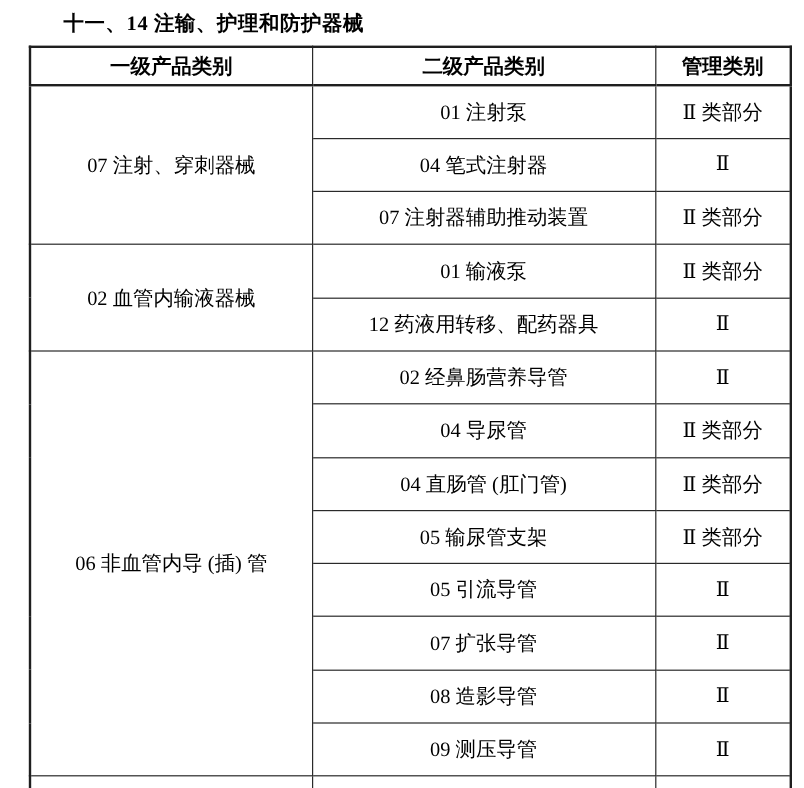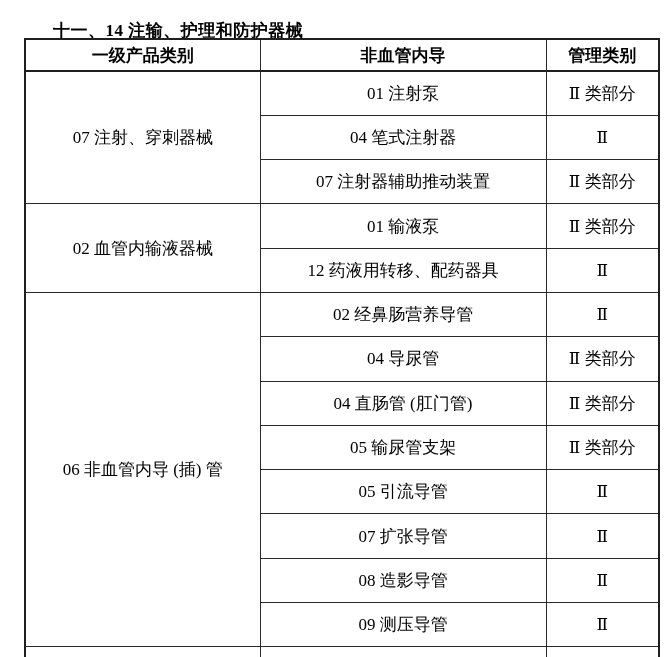--- a/index.html
+++ b/index.html
@@ -12,21 +12,21 @@
     width: 670px;
     height: 657px;
     background: #ffffff;
     overflow: hidden;
     font-family: "Liberation Serif", "DejaVu Serif", serif;
     color: #000000;
   }
   .doc-title {
     position: absolute;
     left: 53px;
-    top: 19px;
+    top: 8px;
     font-size: 17px;
     font-weight: bold;
     letter-spacing: 0.5px;
     white-space: nowrap;
   }
   table.class-table {
     position: absolute;
     left: 24px;
     top: 38px;
     width: 634px;
@@ -65,21 +65,21 @@
 
   <table class="class-table">
     <colgroup>
       <col class="c1">
       <col class="c2">
       <col class="c3">
     </colgroup>
     <thead>
       <tr>
         <th>一级产品类别</th>
-        <th>非血管内导</th>
+        <th>二级产品类别</th>
         <th>管理类别</th>
       </tr>
     </thead>
     <tbody id="table-body">
 
     <tr>
           <td rowspan="3">07 注射、穿刺器械</td>
           <td>01 注射泵</td>
           <td>Ⅱ 类部分</td>
         </tr>

